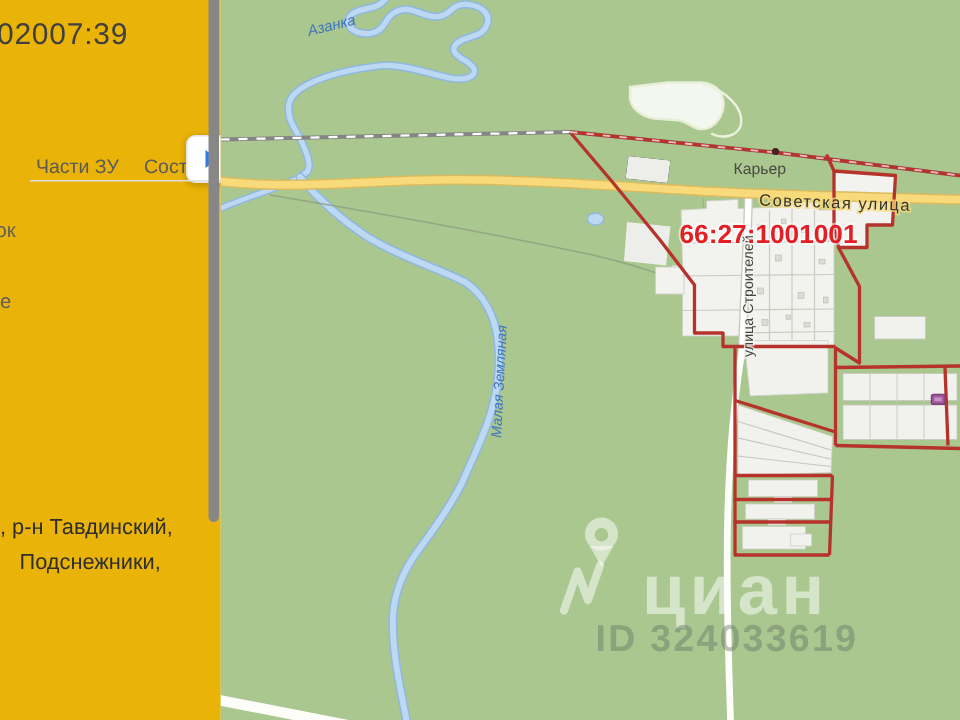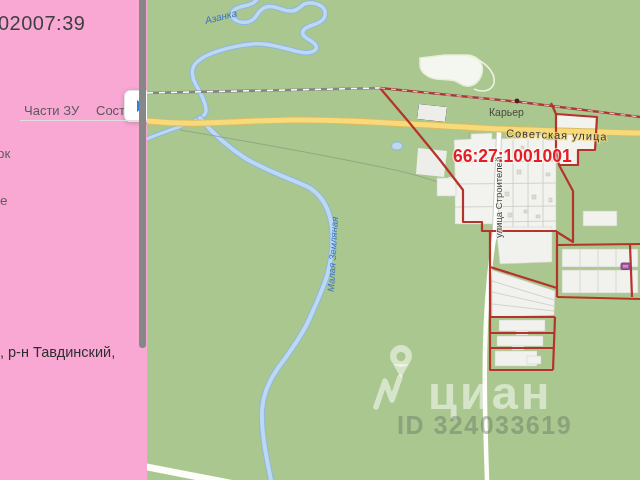--- a/index.html
+++ b/index.html
@@ -4,21 +4,21 @@
 <style>
   html,body{margin:0;padding:0;}
   body{
     width:640px;height:480px;overflow:hidden;position:relative;
     font-family:"Liberation Sans","DejaVu Sans",sans-serif;
     background:#ffffff;
   }
   
   .panel{
     position:absolute;left:0;top:0;width:147px;height:480px;
-    background:#f9a8d4;overflow:hidden;z-index:3;
+    background:#eab308;overflow:hidden;z-index:3;
   }
   .panel-title{
     position:absolute;top:12px;left:-2px;font-size:20px;color:#3f3f3f;
     letter-spacing:.5px;white-space:nowrap;
   }
   .tabs{position:absolute;top:0;left:0;width:147px;height:121px;margin-left:20px;}
   .tab{position:absolute;top:103px;font-size:13px;color:#5a5a5a;white-space:nowrap;}
   .tab1{left:4px;}
   .tab2{left:76px;}
   .tab3{left:133px;}
@@ -64,20 +64,21 @@
       <span class="arrow-right"></span>
     </button>
     <div class="tabs-divider"></div>
   </div>
 
   <div class="frag frag1">ок</div>
   <div class="frag frag2">е</div>
 
   <div class="address">
     <div class="l1">, р-н Тавдинский,</div>
+    <div class="l2">Подснежники,</div>
   </div>
 </div>
 <div class="scroll-thumb"></div>
 
 <div class="map">
 <svg width="493" height="480" viewBox="147 0 493 480" xmlns="http://www.w3.org/2000/svg">
 
   <rect x="147" y="0" width="493" height="480" fill="#a9c78e"></rect>
 
   <g fill="none" stroke-linecap="round" stroke-linejoin="round">

